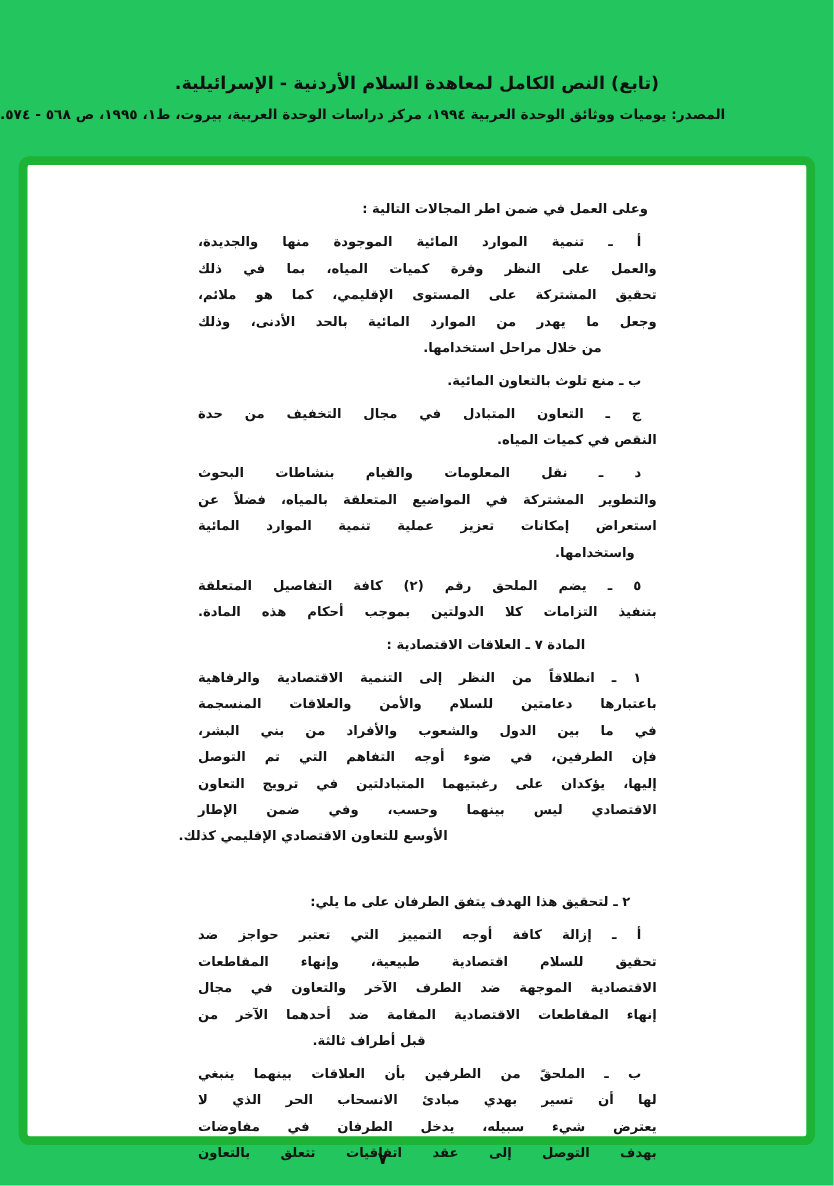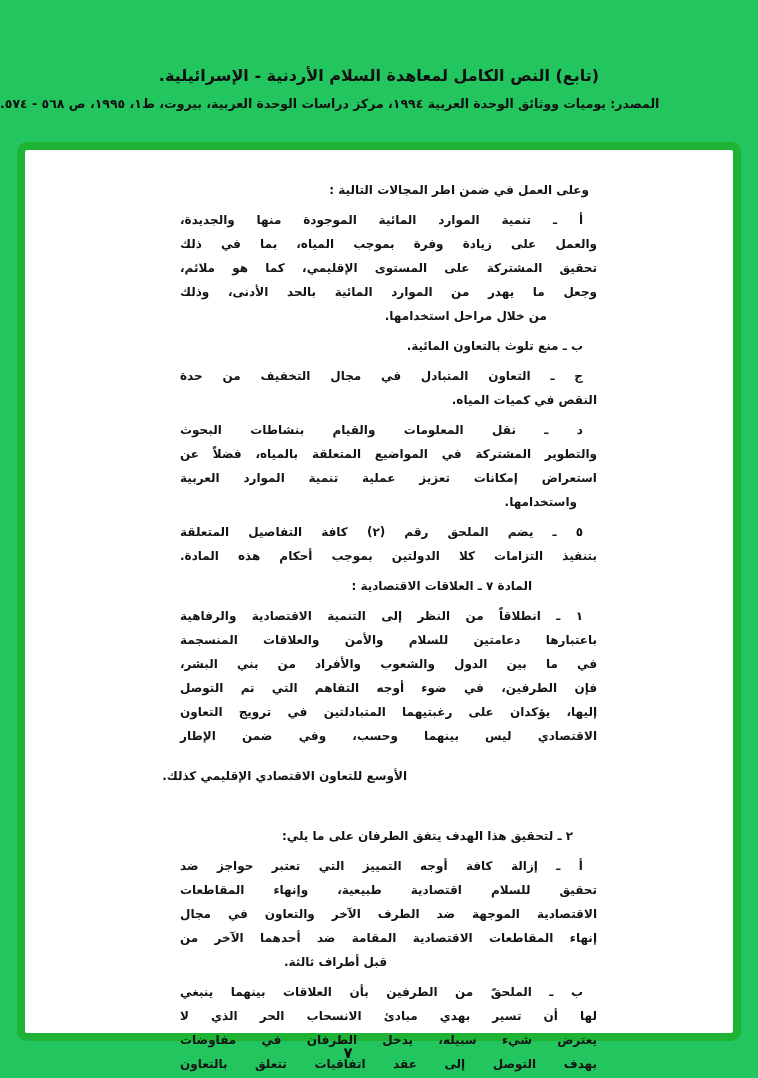--- a/index.html
+++ b/index.html
@@ -43,53 +43,53 @@
 
   <div class="header-source">المصدر: يوميات ووثائق الوحدة العربية ١٩٩٤، مركز دراسات الوحدة العربية، بيروت، ط١، ١٩٩٥، ص ٥٦٨ - ٥٧٤.</div>
 
   <div class="treaty-box">
     <div class="text-col">
         <div class="para">
           <div class="line" style="padding-right: 8px;">وعلى العمل في ضمن اطر المجالات التالية :</div>
         </div>
         <div class="para">
           <div class="line full" style="padding-right: 14px;">أ ـ تنمية الموارد المائية الموجودة منها والجديدة،</div>
-          <div class="line full">والعمل على زيادة وفرة بموجب المياه، بما في ذلك</div>
+          <div class="line full">والعمل على النظر وفرة كميات المياه، بما في ذلك</div>
           <div class="line full">تحقيق المشتركة على المستوى الإقليمي، كما هو ملائم،</div>
           <div class="line full">وجعل ما يهدر من الموارد المائية بالحد الأدنى، وذلك</div>
           <div class="line" style="padding-right: 50px;">من خلال مراحل استخدامها.</div>
         </div>
         <div class="para">
           <div class="line" style="padding-right: 14px;">ب ـ منع تلوث بالتعاون المائية.</div>
         </div>
         <div class="para">
           <div class="line full" style="padding-right: 14px;">ج ـ التعاون المتبادل في مجال التخفيف من حدة</div>
           <div class="line">النقص في كميات المياه.</div>
         </div>
         <div class="para">
           <div class="line full" style="padding-right: 14px;">د ـ نقل المعلومات والقيام بنشاطات البحوث</div>
           <div class="line full">والتطوير المشتركة في المواضيع المتعلقة بالمياه، فضلاً عن</div>
-          <div class="line full">استعراض إمكانات تعزيز عملية تنمية الموارد العربية</div>
+          <div class="line full">استعراض إمكانات تعزيز عملية تنمية الموارد المائية</div>
           <div class="line" style="padding-right: 20px;">واستخدامها.</div>
         </div>
         <div class="para">
           <div class="line full" style="padding-right: 14px;">٥ ـ يضم الملحق رقم (٢) كافة التفاصيل المتعلقة</div>
           <div class="line full">بتنفيذ التزامات كلا الدولتين بموجب أحكام هذه المادة.</div>
         </div>
         <div class="para">
           <div class="line" style="padding-right: 65px;">المادة ٧ ـ العلاقات الاقتصادية :</div>
         </div>
         <div class="para">
           <div class="line full" style="padding-right: 14px;">١ ـ انطلاقاً من النظر إلى التنمية الاقتصادية والرفاهية</div>
           <div class="line full">باعتبارها دعامتين للسلام والأمن والعلاقات المنسجمة</div>
           <div class="line full">في ما بين الدول والشعوب والأفراد من بني البشر،</div>
           <div class="line full">فإن الطرفين، في ضوء أوجه التفاهم التي تم التوصل</div>
           <div class="line full">إليها، يؤكدان على رغبتيهما المتبادلتين في ترويج التعاون</div>
           <div class="line full">الاقتصادي ليس بينهما وحسب، وفي ضمن الإطار</div>
-          <div class="line" style="padding-right: 190px; margin-top: 16px;">الأوسع للتعاون الاقتصادي الإقليمي كذلك.</div>
+          <div class="line" style="padding-right: 190px;">الأوسع للتعاون الاقتصادي الإقليمي كذلك.</div>
         </div>
         <div class="para">
           <div class="line" style="padding-right: 24px; margin-top: 36px;">٢ ـ لتحقيق هذا الهدف يتفق الطرفان على ما يلي:</div>
         </div>
         <div class="para">
           <div class="line full" style="padding-right: 14px;">أ ـ إزالة كافة أوجه التمييز التي تعتبر حواجز ضد</div>
           <div class="line full">تحقيق للسلام اقتصادية طبيعية، وإنهاء المقاطعات</div>
           <div class="line full">الاقتصادية الموجهة ضد الطرف الآخر والتعاون في مجال</div>
           <div class="line full">إنهاء المقاطعات الاقتصادية المقامة ضد أحدهما الآخر من</div>
           <div class="line" style="padding-right: 210px;">قبل أطراف ثالثة.</div>

